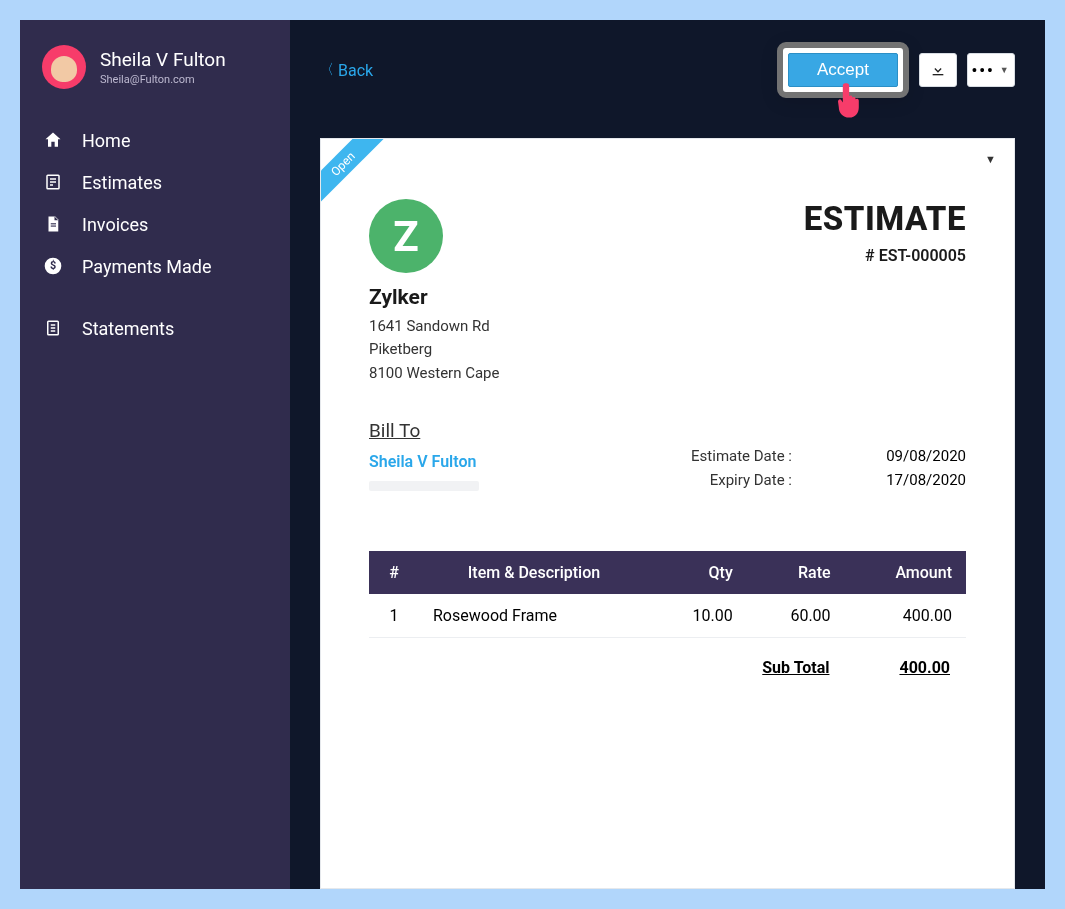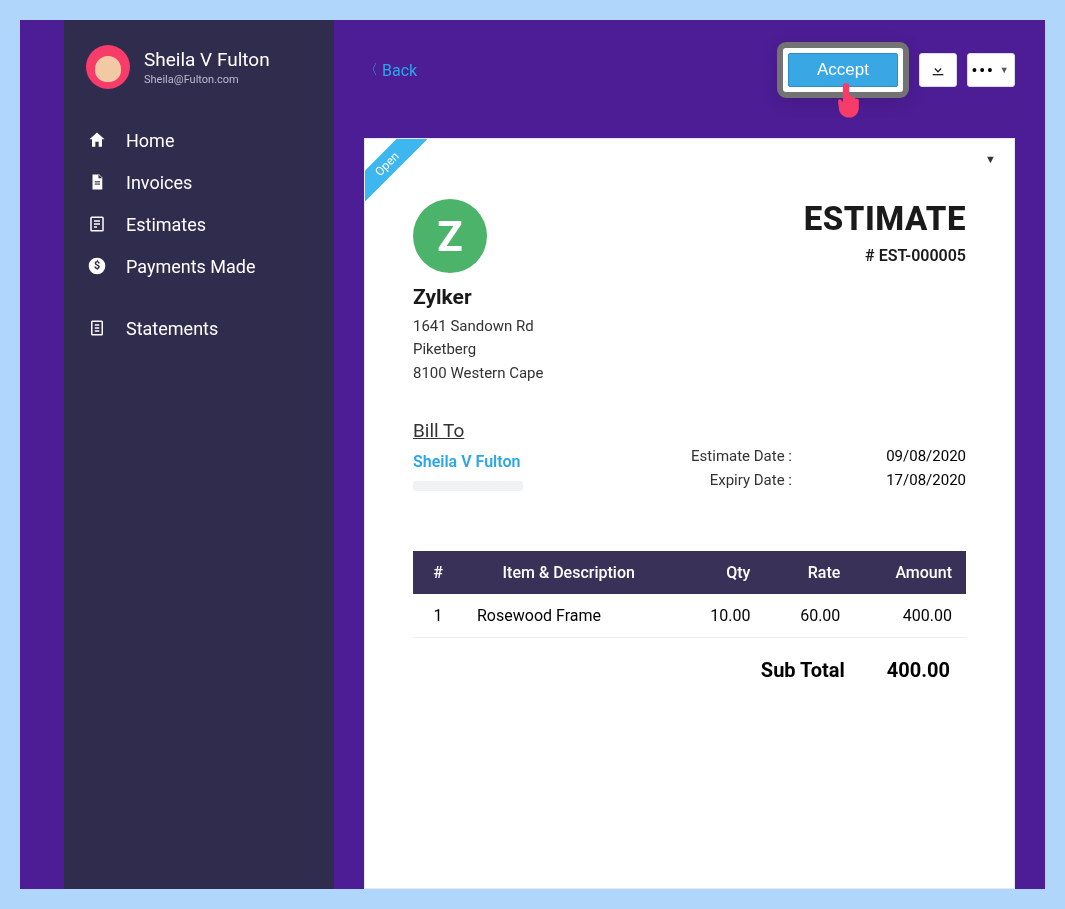--- a/index.html
+++ b/index.html
@@ -7,22 +7,21 @@
     font-family: -apple-system, BlinkMacSystemFont, "Segoe UI", Roboto, Helvetica, Arial, sans-serif;
     background: #b1d6fb;
     padding: 20px;
     width: 1065px;
     height: 909px;
   }
   .app {
     display: flex;
     width: 100%;
     height: 100%;
-    background: #4c1d95;
-    padding-left: 44px;
+    background: #0f172a;
   }
   
   .sidebar {
     width: 270px;
     background: #302c4d;
     color: #fff;
     padding: 25px 0;
     flex-shrink: 0;
   }
   .profile {
@@ -215,24 +214,25 @@
     padding:12px 14px;
     font-size:16px;
   }
   .items th{ font-weight:500; text-align:center;}
   .items th.num, .items td.num{ text-align:right;}
   .items th.idx, .items td.idx{ text-align:center; width:50px;}
   .items tbody tr{ border-bottom:1px solid #eceef1;}
   .subtotal-row{
     display:flex;
     justify-content:flex-end;
-    gap:42px;
+    gap:70px;
     padding:20px 16px 0 0;
     font-weight:700;
-    font-size:20px;
+    font-size:16px;
+    text-decoration:underline;
   }
 </style>
 </head>
 <body>
 
 <div class="app">
 
   <aside class="sidebar">
     <div class="profile">
       <div class="avatar"></div>
@@ -245,39 +245,39 @@
       <li>
         <span class="icon-slot">
           <svg width="20" height="20" viewBox="0 0 24 24" fill="#fff">
               <path d="M12 3l9 8h-3v9h-4v-6H10v6H6v-9H3z"></path>
             </svg>
         </span>
         <span>Home</span>
       </li>
       <li>
         <span class="icon-slot">
+          <svg width="18" height="18" viewBox="0 0 24 24" fill="none" stroke="#fff" stroke-width="2">
+              <rect x="4" y="3" width="16" height="18" rx="1"></rect>
+              <line x1="8" y1="8" x2="16" y2="8"></line>
+              <line x1="8" y1="12" x2="16" y2="12"></line>
+              <line x1="8" y1="16" x2="12" y2="16"></line>
+            </svg>
+        </span>
+        <span>Estimates</span>
+      </li>
+      <li>
+        <span class="icon-slot">
           <svg width="18" height="18" viewBox="0 0 24 24" fill="#fff">
               <path d="M6 2h9l4 4v16H6z"></path>
               <path d="M14 2v5h5" fill="#302c4d"></path>
               <rect x="9" y="11" width="7" height="1.5" fill="#302c4d"></rect>
               <rect x="9" y="14" width="7" height="1.5" fill="#302c4d"></rect>
             </svg>
         </span>
         <span>Invoices</span>
-      </li>
-      <li>
-        <span class="icon-slot">
-          <svg width="18" height="18" viewBox="0 0 24 24" fill="none" stroke="#fff" stroke-width="2">
-              <rect x="4" y="3" width="16" height="18" rx="1"></rect>
-              <line x1="8" y1="8" x2="16" y2="8"></line>
-              <line x1="8" y1="12" x2="16" y2="12"></line>
-              <line x1="8" y1="16" x2="12" y2="16"></line>
-            </svg>
-        </span>
-        <span>Estimates</span>
       </li>
       <li>
         <span class="icon-slot">
           <svg width="20" height="20" viewBox="0 0 24 24" fill="#fff">
               <circle cx="12" cy="12" r="10"></circle>
               <text x="12" y="16" text-anchor="middle" font-size="13" fill="#302c4d" font-weight="bold">$</text>
             </svg>
         </span>
         <span>Payments Made</span>
       </li>

